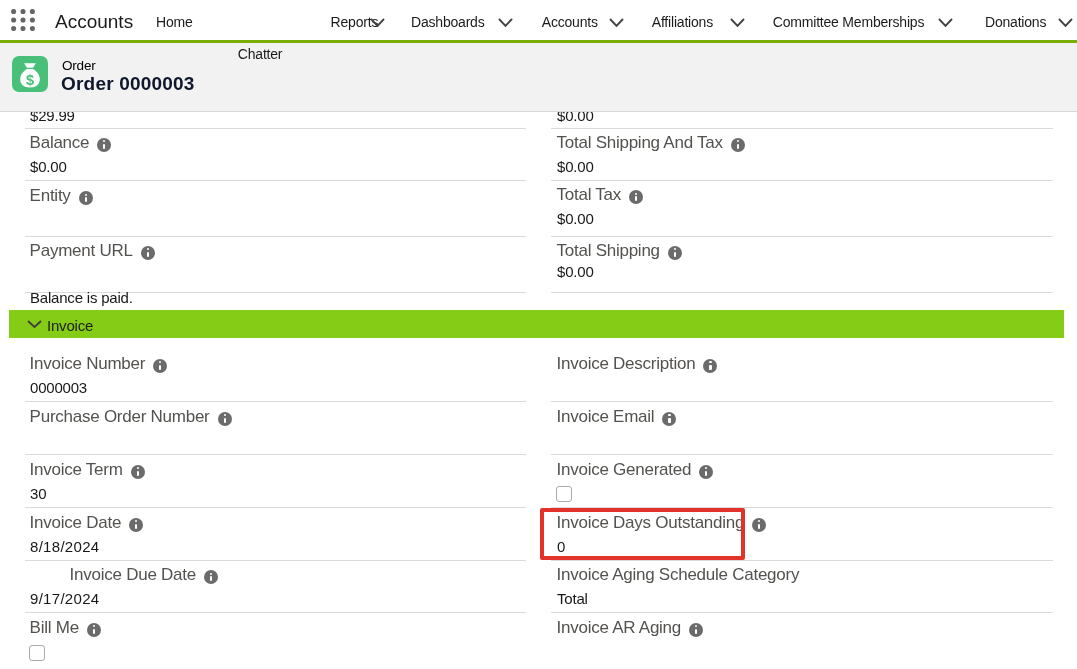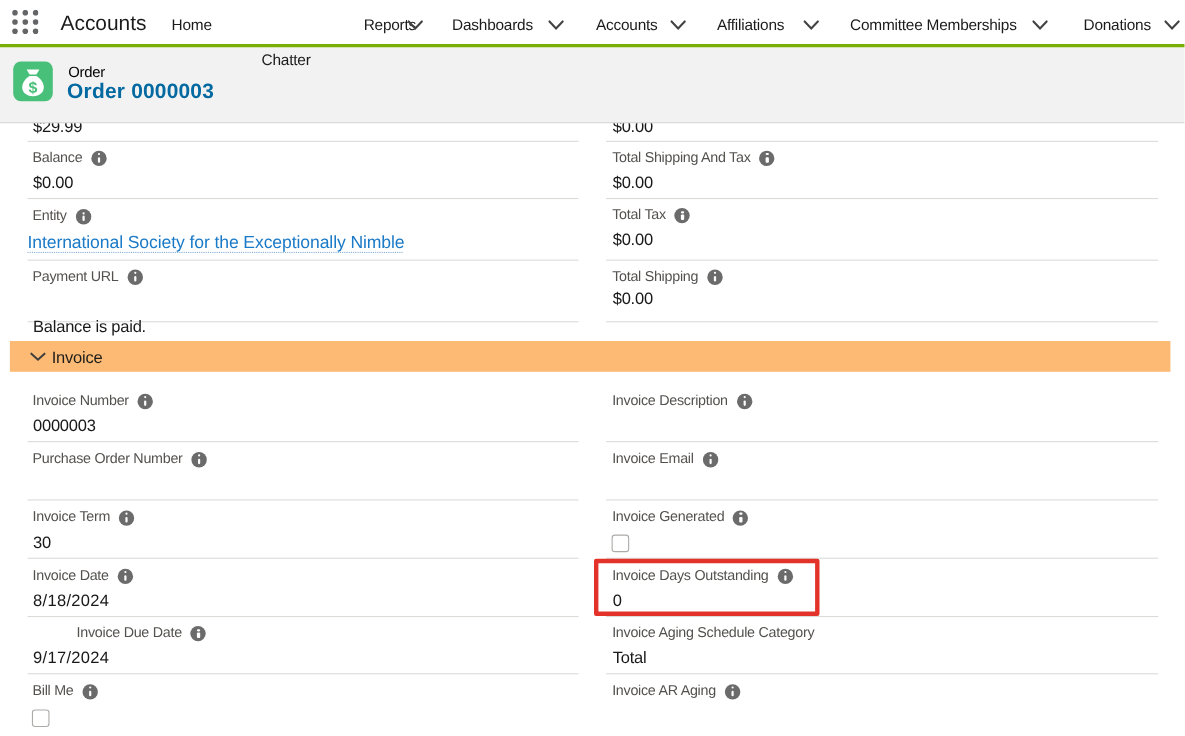--- a/index.html
+++ b/index.html
@@ -2,50 +2,50 @@
 <html><head>
 <meta charset="utf-8">
 <style>
   * { margin:0; padding:0; box-sizing:border-box; }
   html,body { width:1077px; height:669px; overflow:hidden; background:#fff;
     font-family:"Liberation Sans", sans-serif; }
   .page { position:relative; width:1077px; height:669px; overflow:hidden; }
 
   
   .bl { position:absolute; height:0; border-top:1px solid #dcdbda; }
-  .lab { position:absolute; font-size:13px; letter-spacing:-0.25px; line-height:13px;
+  .lab { position:absolute; font-size:17px; letter-spacing:-0.25px; line-height:13px;
          color:#54524f; white-space:nowrap; }
   .val { position:absolute; font-size:15px; letter-spacing:-0.2px; line-height:15px;
          color:#181818; white-space:nowrap; }
   .info { display:inline-block; width:14px; height:14px; border-radius:50%;
           background:#6b6b6b; margin-left:8px; vertical-align:-4px; position:relative; }
   .info::before { content:""; position:absolute; left:6px; top:2.6px; width:2.2px; height:2.2px;
           background:#fff; border-radius:50%; }
   .info::after { content:""; position:absolute; left:6px; top:6px; width:2.2px; height:5.4px;
           background:#fff; border-radius:1px; }
   .cb { position:absolute; width:16px; height:16px; background:#fff;
         border:1px solid #adaba8; border-radius:3px; }
   a.lnk { color:#1b7ac7; text-decoration:underline dotted #85aed6; text-underline-offset:4px;
           text-decoration-thickness:1px; font-size:16px; letter-spacing:-0.1px; }
 
   
   .sect { position:absolute; left:9px; top:310px; width:1055px; height:28px;
-          background:#fdba74; }
+          background:#84cc16; }
   .sect .txt { position:absolute; left:38px; top:7px; font-size:15px; color:#1d1d1b;
           letter-spacing:-0.2px; }
 
   
   .apphdr { position:absolute; left:0; top:43px; width:1077px; height:69px;
             background:#f2f2f2; z-index:5; border-bottom:1px solid #d9d8d6;}
   .objicon { position:absolute; left:12px; top:13px; width:36px; height:36px;
              border-radius:7px; background:#48c07a; }
   .objlab { position:absolute; left:62px; top:15px; font-size:13.5px; color:#000000;
             letter-spacing:-0.2px;}
   .objtitle { position:absolute; left:61px; top:30px; font-size:19px; font-weight:bold;
-              color:#0369a1; letter-spacing:0.2px; }
+              color:#0f172a; letter-spacing:0.2px; }
 
   
   .topnav { position:absolute; left:0; top:0; width:1077px; height:43px; background:#fff;
             z-index:6; border-bottom:3px solid #79ae04; }
   .appname { position:absolute; left:55px; top:11px; font-size:19px; color:#1b1b1b;
              letter-spacing:0px; }
   .nitem { position:absolute; top:14px; font-size:14px; color:#1b1b1b;
            letter-spacing:-0.2px; }
   .chev { position:absolute; top:17.5px; }
 
@@ -76,21 +76,20 @@
   <div class="bl" style="left:551px; width:502.4px; top:507px;"></div>
   <div class="bl" style="left:551px; width:502.4px; top:559.5px;"></div>
   <div class="bl" style="left:551px; width:502.4px; top:612px;"></div>
 
   <div class="val" style="left:30px; top:108.3px;">$29.99</div>
 
   <div class="lab" style="left:29.6px; top:135.5px;">Balance<span class="info"></span></div>
   <div class="val" style="left:30px; top:159px;">$0.00</div>
 
   <div class="lab" style="left:29.6px; top:189px;">Entity<span class="info"></span></div>
-  <div class="val" style="left:25px; top:212.5px; line-height:16px;"><a class="lnk">International Society for the Exceptionally Nimble</a></div>
 
   <div class="lab" style="left:29.6px; top:243.5px;">Payment URL<span class="info"></span></div>
   <div class="val" style="left:30px; top:265px;margin-top:25px;">Balance is paid.</div>
 
   <div class="lab" style="left:29.6px; top:356.5px;">Invoice Number<span class="info"></span></div>
   <div class="val" style="left:30px; top:379.5px;">0000003</div>
 
   <div class="lab" style="left:29.6px; top:409.5px;">Purchase Order Number<span class="info"></span></div>
 
   <div class="lab" style="left:29.6px; top:462.5px;">Invoice Term<span class="info"></span></div>

